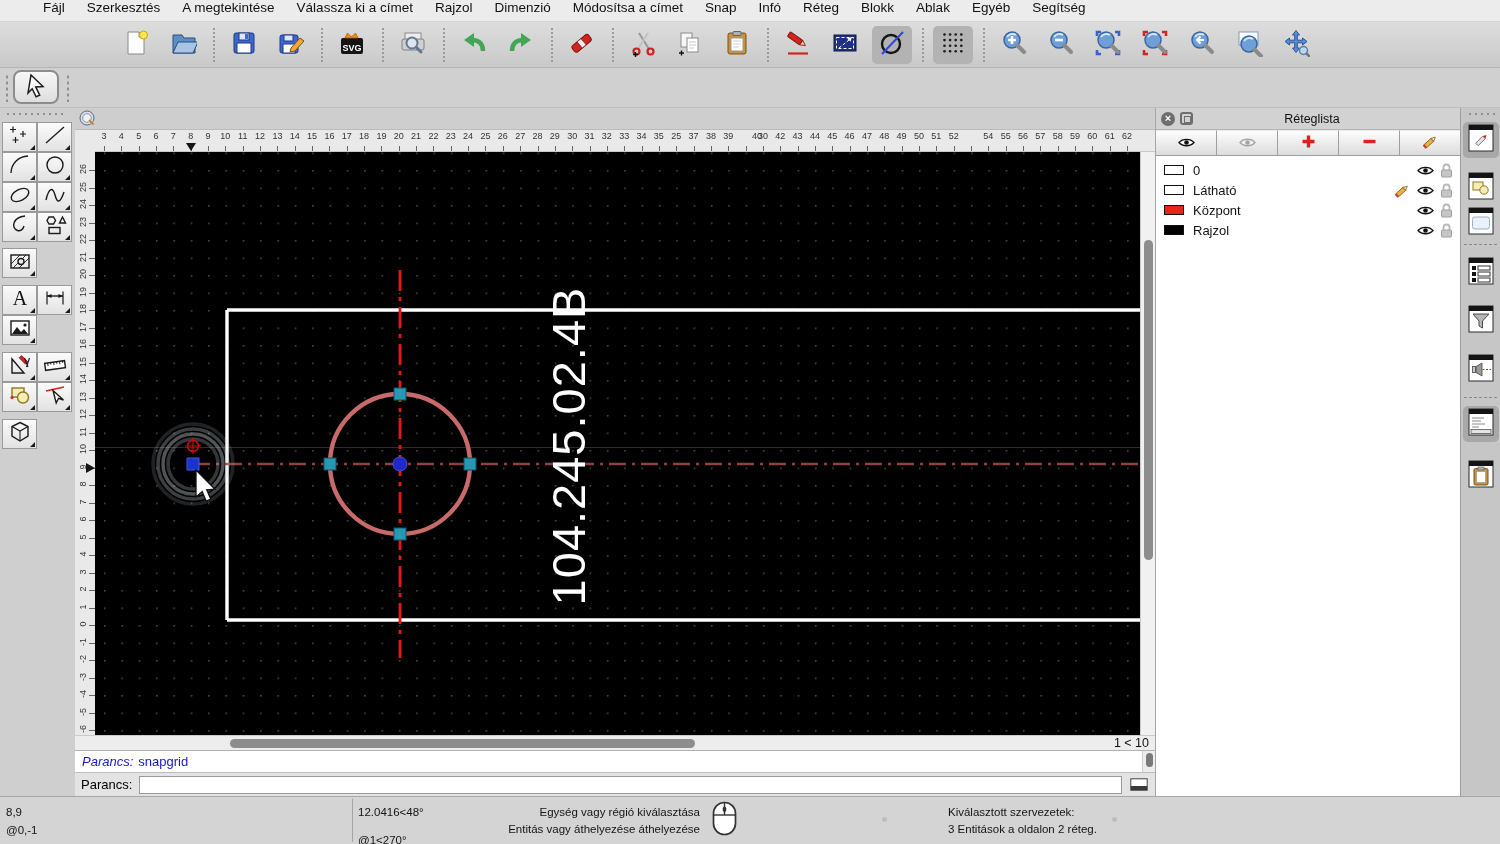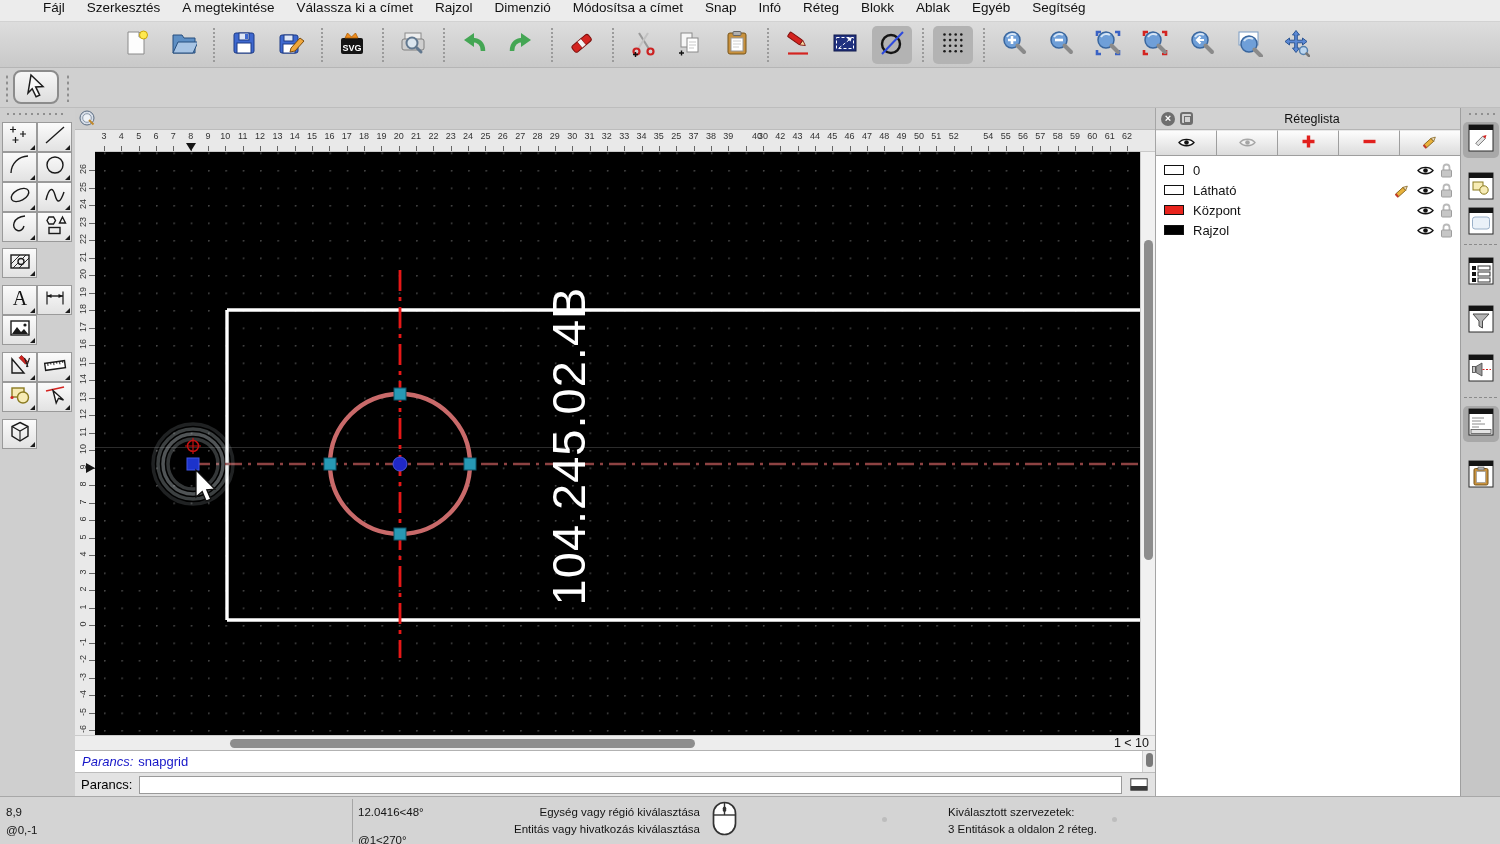--- a/index.html
+++ b/index.html
@@ -975,21 +975,21 @@
     </div>
 
   <div class="statusbar">
     <span class="sb-abs">8,9</span>
     <span class="sb-rel">@0,-1</span>
     <span class="sb-sep"></span>
     <span class="sb-polar">12.0416&lt;48°</span>
     <span class="sb-polar-rel">@1&lt;270°</span>
     <div class="sb-hint">
       <div>Egység vagy régió kiválasztása</div>
-      <div>Entitás vagy hivatkozás kiválasztása</div>
+      <div>Entitás vagy áthelyezése áthelyezése</div>
     </div>
     <span class="sb-mouse" id="mouseIcon"><svg width="26" height="36" viewBox="0 0 26 36" xmlns="http://www.w3.org/2000/svg">
           <rect x="1.5" y="1.5" width="22" height="32" rx="11" fill="#fff" stroke="#333" stroke-width="1.7"></rect>
           <line x1="12.5" y1="1.5" x2="12.5" y2="14" stroke="#333" stroke-width="1.4"></line>
           <line x1="2" y1="14" x2="23" y2="14" stroke="#333" stroke-width="1.4"></line>
           <rect x="10.8" y="5.5" width="3.4" height="5.5" rx="1.7" fill="#333"></rect>
         </svg></span>
     <span class="sb-dot" style="left:882px"></span>
     <div class="sb-sel">
       <div>Kiválasztott szervezetek:</div>

